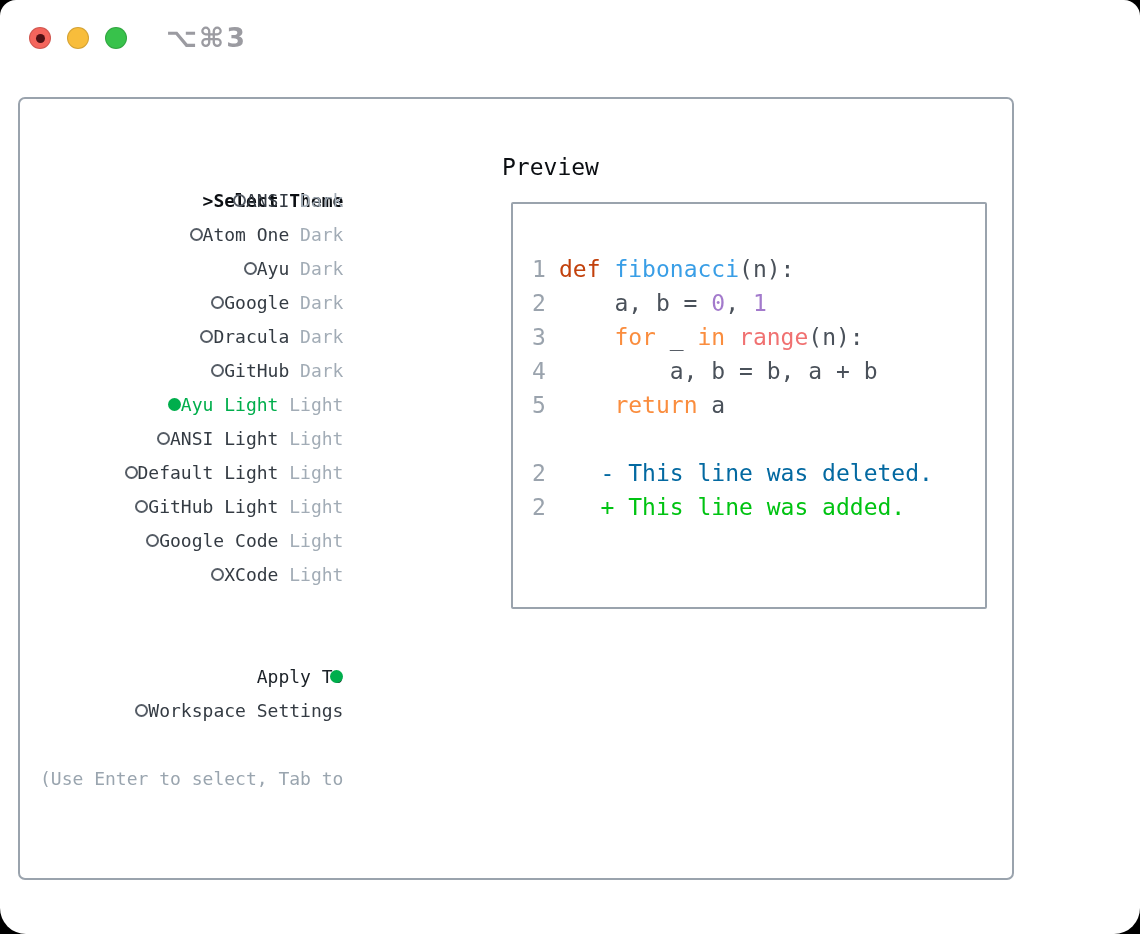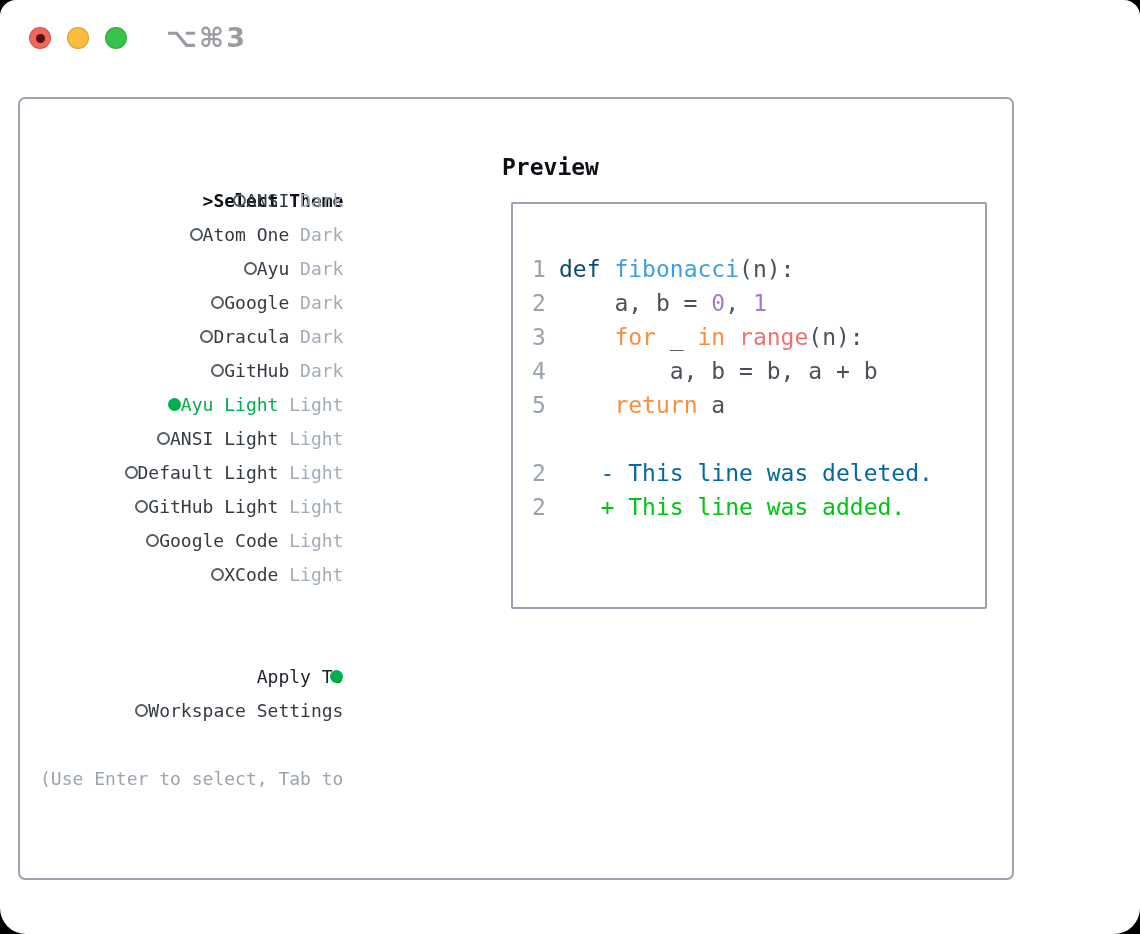--- a/index.html
+++ b/index.html
@@ -104,21 +104,21 @@
   .variant { color: var(--muted); }
   .section-label { color: #1b2127; }
   .help { color: var(--help); }
   .blank { height: 34px; }
   
   .preview-title {
     position: absolute;
     left: 482px; top: 51px;
     height: 34px; line-height: 34px;
     font-size: 23px;
-    font-weight: 700;
+    font-weight: 400;
     color: #0b0e12;
   }
   .preview-box {
     position: absolute;
     left: 491px; top: 103px;
     width: 476px; height: 407px;
     border: 2px solid var(--border);
     border-radius: 2px;
     box-sizing: border-box;
     padding: 48px 0 0 19px;
@@ -183,21 +183,21 @@
           <div class="row"><span class="marker-cell"><span class="radio"></span></span><span class="theme-name">Workspace Settings</span></div>
         </div>
 
       <div class="blank"></div>
       <div class="row help">(Use Enter to select, Tab to</div>
     </div>
 
     <div class="preview-title">Preview</div>
 
     <div class="preview-box" id="preview-box">
-        <div class="code-line"><span class="lineno">1</span><span class="tok" style="color: #0c4a6e;">def</span><span class="tok" style="color: rgb(74, 81, 90);"> </span><span class="tok" style="color: rgb(57, 158, 230);">fibonacci</span><span class="tok" style="color: rgb(74, 81, 90);">(n):</span></div>
+        <div class="code-line"><span class="lineno">1</span><span class="tok" style="color: #c2410c;">def</span><span class="tok" style="color: rgb(74, 81, 90);"> </span><span class="tok" style="color: rgb(57, 158, 230);">fibonacci</span><span class="tok" style="color: rgb(74, 81, 90);">(n):</span></div>
         <div class="code-line"><span class="lineno">2</span><span class="tok" style="color: rgb(74, 81, 90);">    a, b = </span><span class="tok" style="color: rgb(163, 122, 204);">0</span><span class="tok" style="color: rgb(74, 81, 90);">, </span><span class="tok" style="color: rgb(163, 122, 204);">1</span></div>
         <div class="code-line"><span class="lineno">3</span><span class="tok" style="color: rgb(74, 81, 90);">    </span><span class="tok" style="color: rgb(250, 141, 62);">for</span><span class="tok" style="color: rgb(74, 81, 90);"> _ </span><span class="tok" style="color: rgb(250, 141, 62);">in</span><span class="tok" style="color: rgb(74, 81, 90);"> </span><span class="tok" style="color: rgb(240, 113, 113);">range</span><span class="tok" style="color: rgb(74, 81, 90);">(n):</span></div>
         <div class="code-line"><span class="lineno">4</span><span class="tok" style="color: rgb(74, 81, 90);">        a, b = b, a + b</span></div>
         <div class="code-line"><span class="lineno">5</span><span class="tok" style="color: rgb(74, 81, 90);">    </span><span class="tok" style="color: rgb(250, 141, 62);">return</span><span class="tok" style="color: rgb(74, 81, 90);"> a</span></div>
         <div class="code-line"><span class="lineno"></span></div>
         <div class="code-line"><span class="lineno">2</span><span class="tok" style="color: #0369a1;">   - This line was deleted.</span></div>
         <div class="code-line"><span class="lineno">2</span><span class="tok" style="color: rgb(0, 195, 18);">   + This line was added.</span></div>
       </div>
 
   </div>

